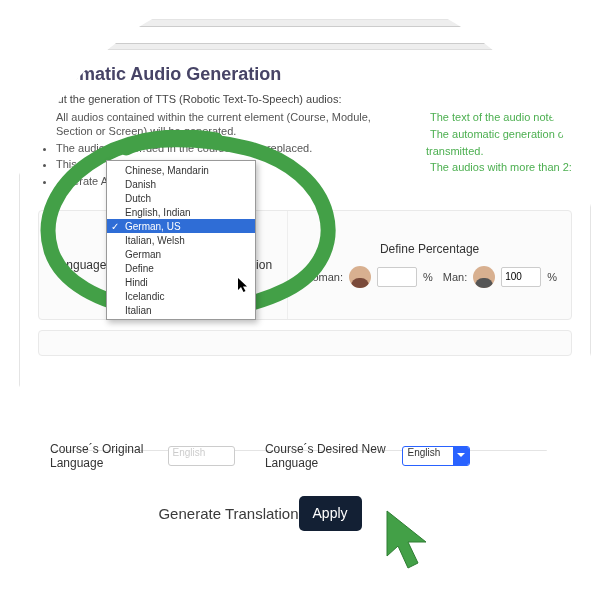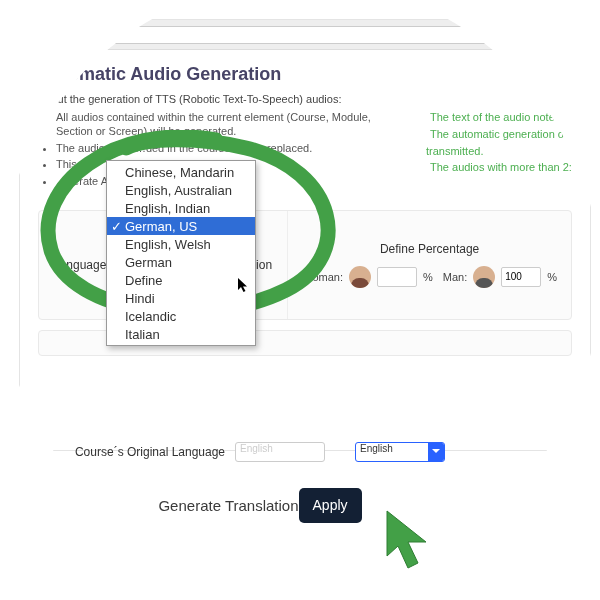--- a/index.html
+++ b/index.html
@@ -120,21 +120,21 @@
   
   .dropdown {
     position:absolute;
     left:86px;
     top:140px;
     width:150px;
     background:#fff;
     border:1px solid #999;
     box-shadow:2px 3px 6px rgba(0,0,0,.25);
     z-index:50;
-    font-size:13px;
+    font-size:10px;
     color:#333;
     padding:2px 0;
   }
   .dropdown div{
     padding:1.5px 8px 1.5px 18px;
     position:relative;
     cursor:default;
     white-space:nowrap;
   }
   .dropdown .sel{
@@ -287,24 +287,25 @@
           </div>
         </div>
       </div>
     </div>
 
     <div class="panel panel2"></div>
   </div>
 
   <div class="dropdown" id="dd">
       <div>Chinese, Mandarin</div>
-      <div>English, Australian</div>
+      <div>Danish</div>
+      <div>Dutch</div>
       <div>English, Indian</div>
       <div class="sel">German, US</div>
-      <div>English, Welsh</div>
+      <div>Italian, Welsh</div>
       <div>German</div>
       <div>Define</div>
       <div>Hindi</div>
       <div>Icelandic</div>
       <div>Italian</div>
     </div>
   <div class="cursor" style="left:218px;top:258px;">
     <svg width="12" height="16" viewBox="0 0 12 16">
         <path d="M0 0 L0 12 L3 9 L5.5 14 L7.5 13 L5 8.5 L9 8.5 Z" fill="#000"></path>
       </svg>
@@ -321,20 +322,21 @@
 
 <div class="bottom">
   <div class="langrow">
     <div class="langblock">
       <span>Course´s Original Language</span>
       <div class="sel1">
         <span style="opacity:.5;">English</span>
       </div>
     </div>
     <div class="langblock">
+      <span>Course´s Desired New Language</span>
       <div class="sel2">
         <span>English</span>
       </div>
     </div>
   </div>
   <div class="genrow">
     <span>Generate Translation</span>
     <button class="applybtn">Apply</button>
   </div>
 </div>

